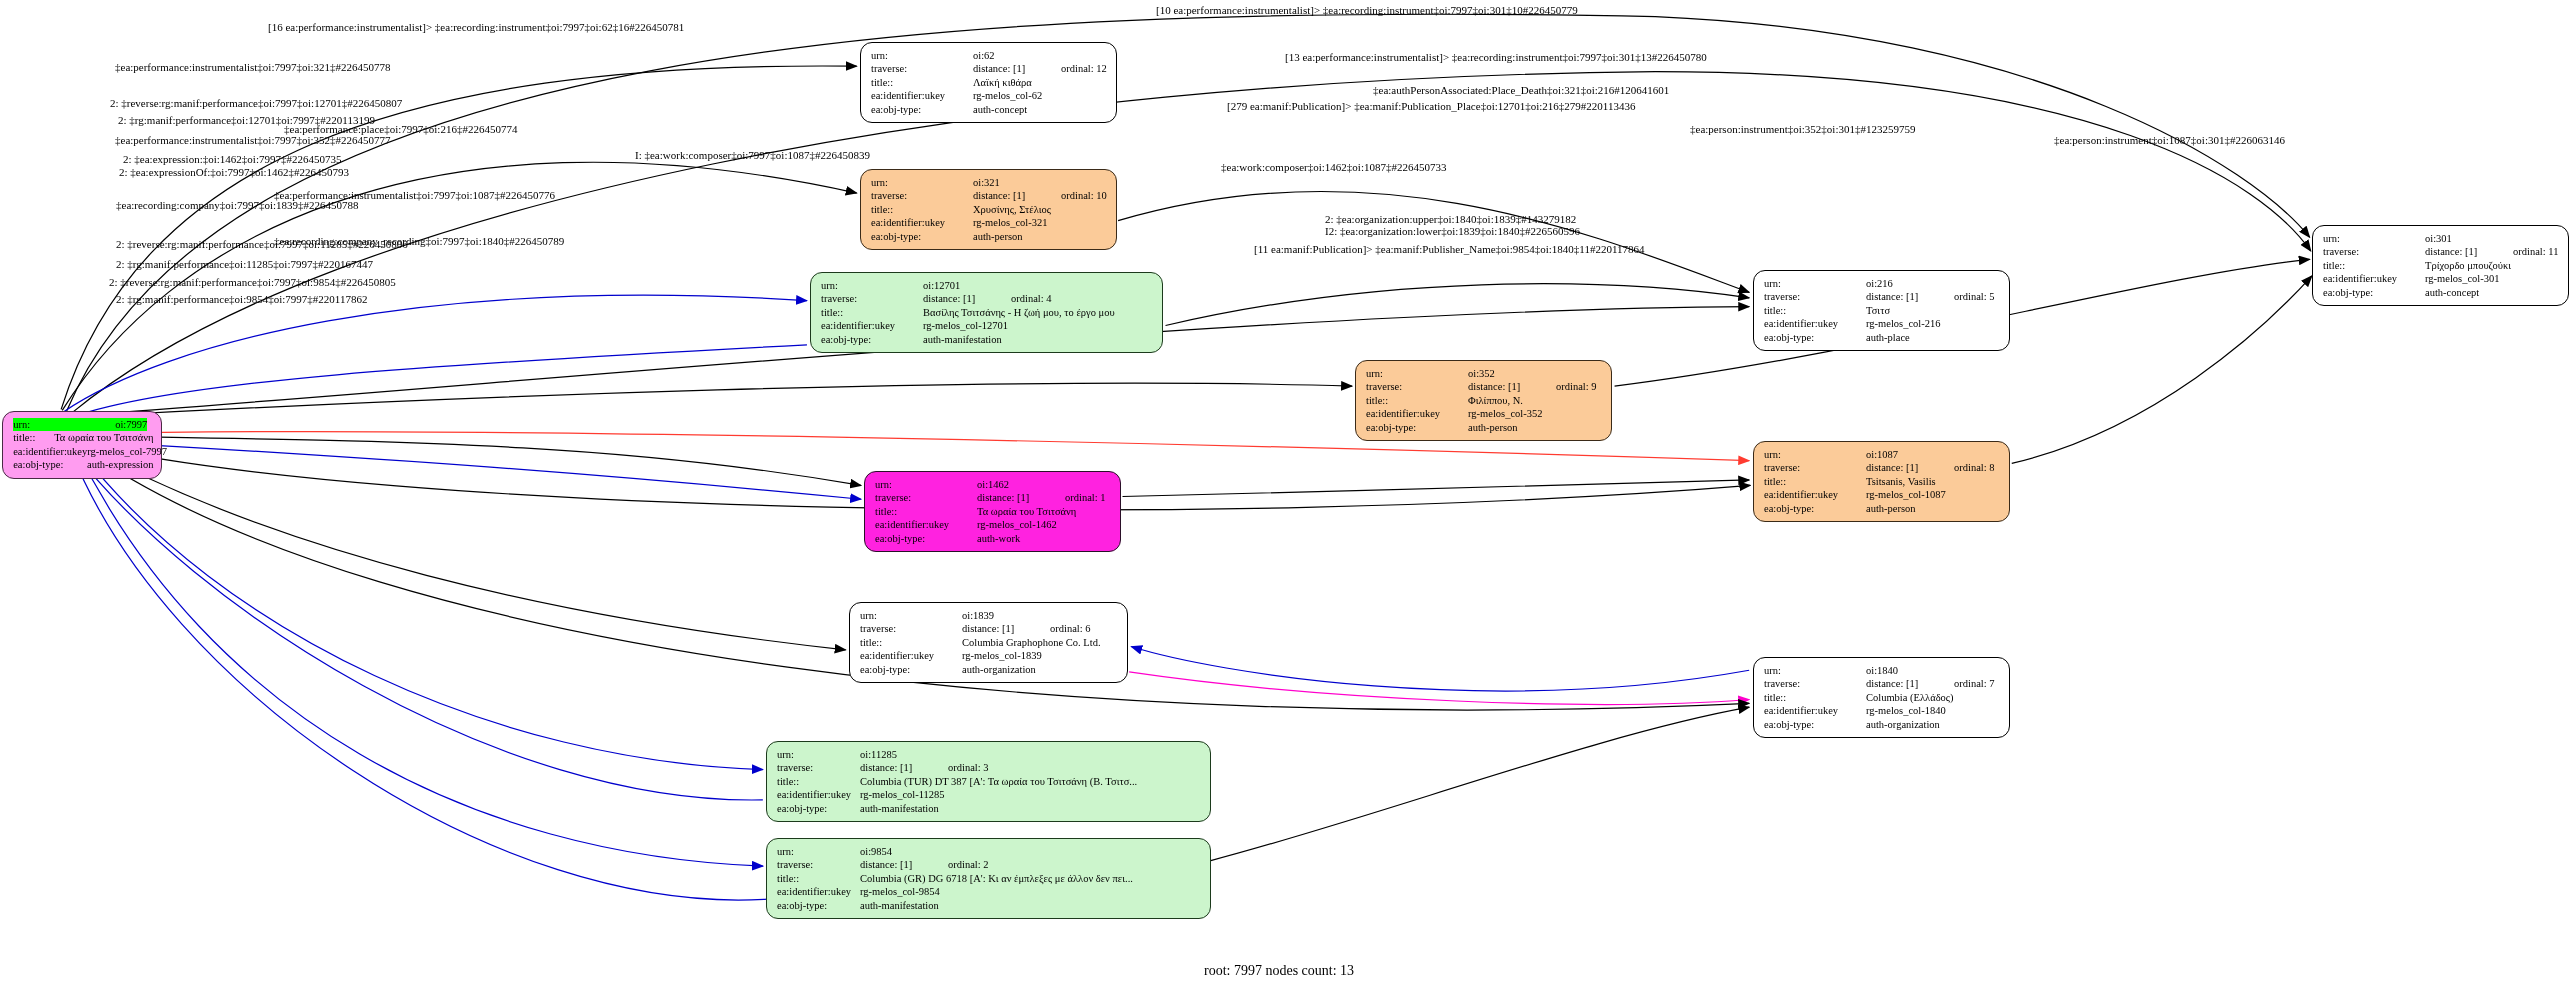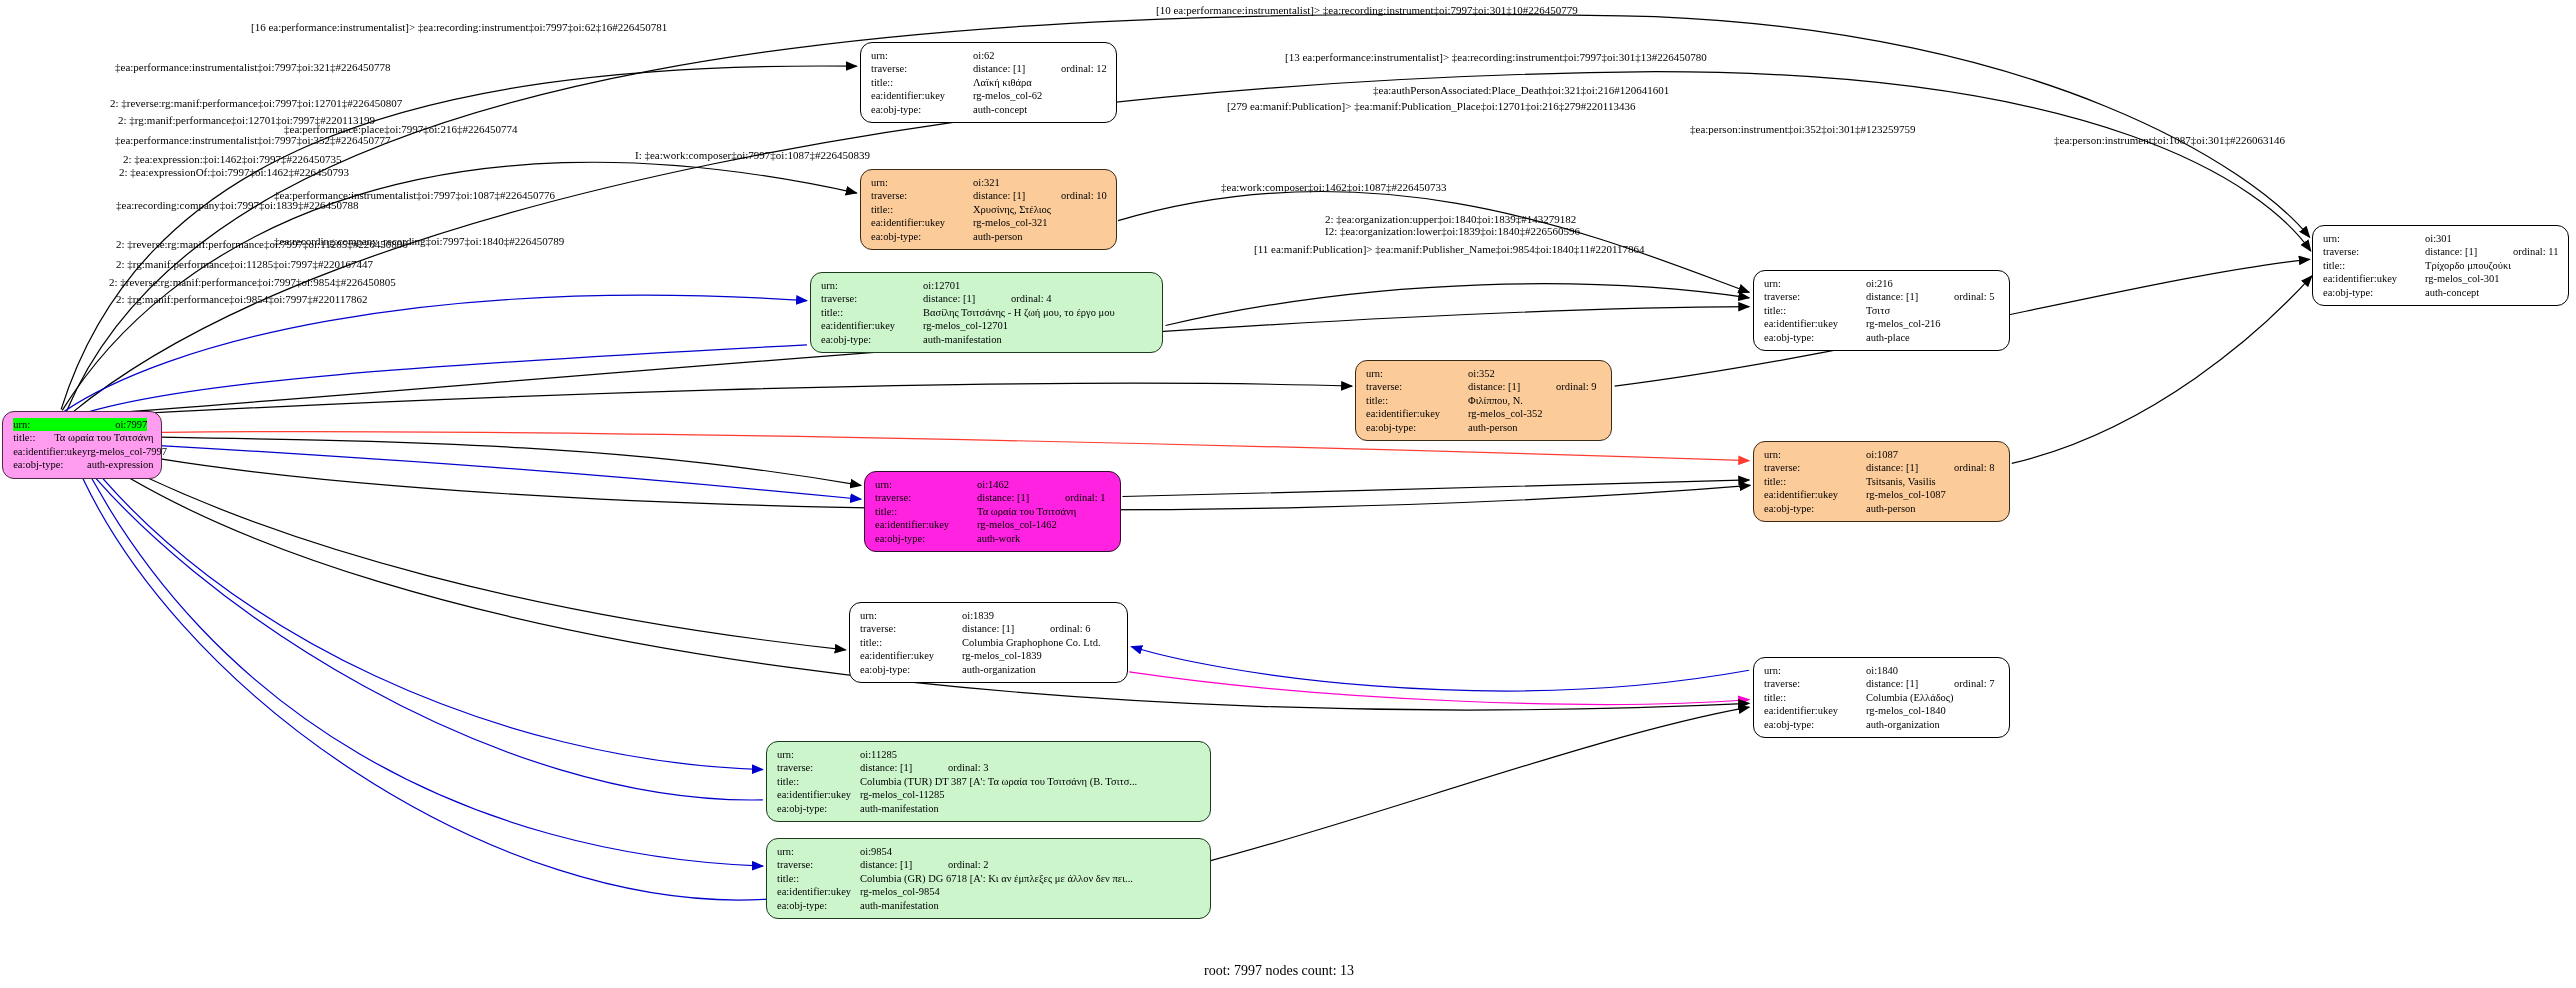--- a/index.html
+++ b/index.html
@@ -429,35 +429,35 @@
           <span class="v">rg-melos_col-9854</span>
         </div>
         <div class="row">
           <span class="k" style="width: 83px;">ea:obj-type:</span>
           <span class="v">auth-manifestation</span>
         </div>
       </div>
     </div>
   <div id="labels">
       <div class="elabel" style="left: 1156px; top: 4.4px;">[10 ea:performance:instrumentalist]&gt; ‡ea:recording:instrument‡oi:7997‡oi:301‡10#226450779</div>
-      <div class="elabel" style="left: 251px; top: 21px; text-align: right;">[16 ea:performance:instrumentalist]&gt; ‡ea:recording:instrument‡oi:7997‡oi:62‡16#226450781</div>
+      <div class="elabel" style="left: 268px; top: 21px; text-align: right;">[16 ea:performance:instrumentalist]&gt; ‡ea:recording:instrument‡oi:7997‡oi:62‡16#226450781</div>
       <div class="elabel" style="left: 1241px; top: 51px; padding-left: 44px;">[13 ea:performance:instrumentalist]&gt; ‡ea:recording:instrument‡oi:7997‡oi:301‡13#226450780</div>
       <div class="elabel" style="left: 115px; top: 61px;">‡ea:performance:instrumentalist‡oi:7997‡oi:321‡#226450778</div>
       <div class="elabel" style="left: 1373px; top: 84px;">‡ea:authPersonAssociated:Place_Death‡oi:321‡oi:216#120641601</div>
       <div class="elabel" style="left: 110px; top: 97px;">2: ‡reverse:rg:manif:performance‡oi:7997‡oi:12701‡#226450807</div>
       <div class="elabel" style="left: 1227px; top: 100px;">[279 ea:manif:Publication]&gt; ‡ea:manif:Publication_Place‡oi:12701‡oi:216‡279#220113436</div>
       <div class="elabel" style="left: 118px; top: 114px;">2: ‡rg:manif:performance‡oi:12701‡oi:7997‡#220113199</div>
       <div class="elabel" style="left: 284px; top: 123px;">‡ea:performance:place‡oi:7997‡oi:216‡#226450774</div>
       <div class="elabel" style="left: 1690px; top: 123px;">‡ea:person:instrument‡oi:352‡oi:301‡#123259759</div>
       <div class="elabel" style="left: 115px; top: 134px;">‡ea:performance:instrumentalist‡oi:7997‡oi:352‡#226450777</div>
       <div class="elabel" style="left: 2054px; top: 134px;">‡ea:person:instrument‡oi:1087‡oi:301‡#226063146</div>
       <div class="elabel" style="left: 635px; top: 149px;">I: ‡ea:work:composer‡oi:7997‡oi:1087‡#226450839</div>
       <div class="elabel" style="left: 123px; top: 153px;">2: ‡ea:expression:‡oi:1462‡oi:7997‡#226450735</div>
       <div class="elabel" style="left: 119px; top: 166px;">2: ‡ea:expressionOf:‡oi:7997‡oi:1462‡#226450793</div>
-      <div class="elabel" style="left: 1221px; top: 161px; margin-top: 20px;">‡ea:work:composer‡oi:1462‡oi:1087‡#226450733</div>
+      <div class="elabel" style="left: 1221px; top: 161px;">‡ea:work:composer‡oi:1462‡oi:1087‡#226450733</div>
       <div class="elabel" style="left: 274px; top: 189px;">‡ea:performance:instrumentalist‡oi:7997‡oi:1087‡#226450776</div>
       <div class="elabel" style="left: 116px; top: 199px;">‡ea:recording:company‡oi:7997‡oi:1839‡#226450788</div>
       <div class="elabel" style="left: 1325px; top: 213px;">2: ‡ea:organization:upper‡oi:1840‡oi:1839‡#143279182</div>
       <div class="elabel" style="left: 1325px; top: 225px;">I2: ‡ea:organization:lower‡oi:1839‡oi:1840‡#226560596</div>
       <div class="elabel" style="left: 274px; top: 235px;">‡ea:recording:company_recording‡oi:7997‡oi:1840‡#226450789</div>
       <div class="elabel" style="left: 116px; top: 238px;">2: ‡reverse:rg:manif:performance‡oi:7997‡oi:11285‡#226450806</div>
       <div class="elabel" style="left: 1254px; top: 243px;">[11 ea:manif:Publication]&gt; ‡ea:manif:Publisher_Name‡oi:9854‡oi:1840‡11#220117864</div>
       <div class="elabel" style="left: 116px; top: 258px;">2: ‡rg:manif:performance‡oi:11285‡oi:7997‡#220167447</div>
       <div class="elabel" style="left: 109px; top: 276px;">2: ‡reverse:rg:manif:performance‡oi:7997‡oi:9854‡#226450805</div>
       <div class="elabel" style="left: 116px; top: 293px;">2: ‡rg:manif:performance‡oi:9854‡oi:7997‡#220117862</div>

